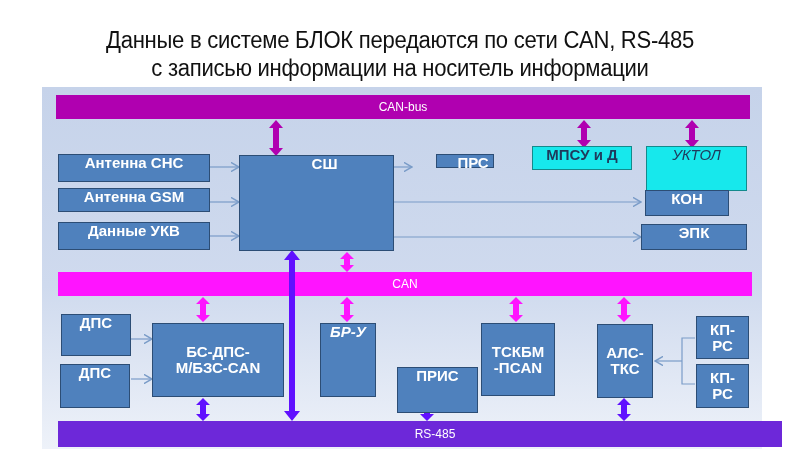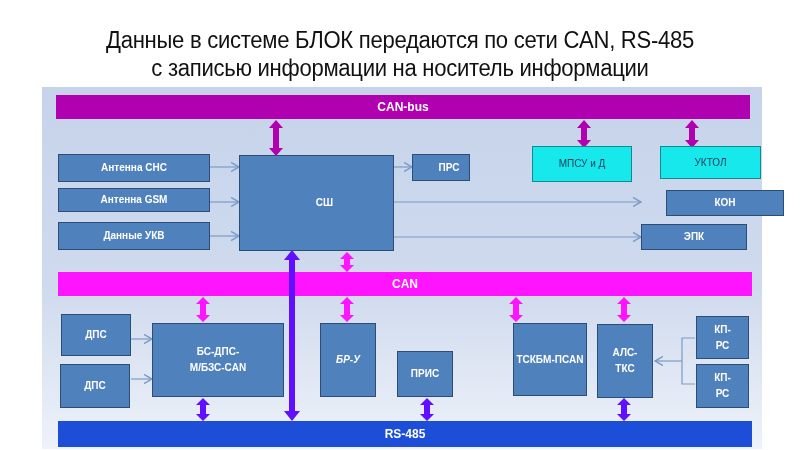--- a/index.html
+++ b/index.html
@@ -1,41 +1,41 @@
 <!DOCTYPE html>
 <html><head>
 <meta charset="utf-8">
 <style>
   html,body{margin:0;padding:0;}
   body{width:800px;height:450px;background:#ffffff;position:relative;overflow:hidden;font-family:"Liberation Sans",sans-serif;}
   .title{position:absolute;left:0;top:26px;width:800px;text-align:center;font-family:"Liberation Sans",sans-serif;font-size:23px;line-height:28px;color:#111;letter-spacing:-0.3px;transform:scaleX(0.96);}
   .title div{white-space:nowrap;}
   .panel{position:absolute;left:42px;top:87px;width:720px;height:362px;background:linear-gradient(to bottom,#c6d3ea 0%,#cfdaee 55%,#eef2f9 100%);}
-  .bus{position:absolute;color:#fff;font-size:12px;font-weight:bold;text-align:center;display:flex;align-items:center;justify-content:center;}
-  .box{position:absolute;background:#4f81bd;border:1.5px solid #2c4d75;color:#fff;font-size:10px;font-weight:bold;display:flex;align-items:center;justify-content:center;text-align:center;line-height:16px;box-sizing:border-box;}
+  .bus{position:absolute;color:#fff;font-size:12px;font-weight:normal;text-align:center;display:flex;align-items:center;justify-content:center;}
+  .box{position:absolute;background:#4f81bd;border:1.5px solid #2c4d75;color:#fff;font-size:15px;font-weight:bold;display:flex;justify-content:center;text-align:center;line-height:16px;box-sizing:border-box;}
   .box.cyan{background:#17e8ec;border-color:#138a8c;color:#1f3a5c;font-weight:normal;}
   svg.overlay{position:absolute;left:0;top:0;width:800px;height:450px;pointer-events:none;}
 </style>
 </head>
 <body>
 
 <div class="title">
   <div>Данные в системе БЛОК передаются по сети CAN, RS-485</div>
   <div>с записью информации на носитель информации</div>
 </div>
 
 <div class="panel"></div>
 
 <div class="bus" style="left:56px;top:95px;width:694px;height:24px;background:#b000b0;">
   <span>CAN-bus</span>
 </div>
 <div class="bus" style="left:58px;top:272px;width:694px;height:24px;background:#ff14ff;text-align:right;">
   <span>CAN</span>
 </div>
-<div class="bus" style="left:58px;top:421px;width:694px;height:26px;background:#1d4ed8;">
+<div class="bus" style="left:58px;top:421px;width:694px;height:26px;background:#6d28d9;padding-left:30px;">
   <span>RS-485</span>
 </div>
 
 <svg class="overlay" viewBox="0 0 800 450">
   <defs>
     <marker id="thin" markerWidth="8" markerHeight="8" refX="7" refY="4" orient="auto">
       <path d="M0,0 L7,4 L0,8" fill="none" stroke="#7a9cc8" stroke-width="1.2"></path>
     </marker>
   </defs>
 
@@ -80,53 +80,53 @@
 </div>
 <div class="box" style="left:58px;top:188px;width:152px;height:24px;">
   <span>Антенна GSM</span>
 </div>
 <div class="box" style="left:58px;top:222px;width:152px;height:28px;">
   <span>Данные УКВ</span>
 </div>
 <div class="box" style="left:239px;top:155px;width:155px;height:96px;padding-left:16px;">
   <span>СШ</span>
 </div>
-<div class="box" style="left:412px;top:154px;width:58px;height:27px;padding-left:16px;">
+<div class="box" style="left:436px;top:154px;width:58px;height:14px;padding-left:16px;">
   <span>ПРС</span>
 </div>
-<div class="box cyan" style="left:532px;top:146px;width:100px;height:36px;">
+<div class="box cyan" style="left:532px;top:146px;width:100px;height:24px;font-weight:bold;">
   <span>МПСУ и Д</span>
 </div>
-<div class="box cyan" style="left:660px;top:146px;width:101px;height:33px;">
+<div class="box cyan" style="left:646px;top:146px;width:101px;height:45px;font-style:italic;">
   <span>УКТОЛ</span>
 </div>
-<div class="box" style="left:666px;top:190px;width:118px;height:26px;">
+<div class="box" style="left:645px;top:190px;width:84px;height:26px;">
   <span>КОН</span>
 </div>
 <div class="box" style="left:641px;top:224px;width:106px;height:26px;">
   <span>ЭПК</span>
 </div>
 
 <div class="box" style="left:61px;top:314px;width:70px;height:42px;">
   <span>ДПС</span>
 </div>
 <div class="box" style="left:60px;top:364px;width:70px;height:44px;">
   <span>ДПС</span>
 </div>
 <div class="box" style="left:152px;top:323px;width:132px;height:74px;flex-direction:column;">
   <span>БС-ДПС-</span>
   <span>М/БЗС-CAN</span>
 </div>
 <div class="box" style="left:320px;top:323px;width:56px;height:74px;font-style:italic;">
   <span>БР-У</span>
 </div>
-<div class="box" style="left:397px;top:351px;width:56px;height:46px;">
+<div class="box" style="left:397px;top:367px;width:81px;height:46px;">
   <span>ПРИС</span>
 </div>
-<div class="box" style="left:481px;top:323px;width:74px;height:73px;margin-left:32px;">
+<div class="box" style="left:481px;top:323px;width:74px;height:73px;flex-direction:column;">
   <span>ТСКБМ</span>
   <span>-ПCAN</span>
 </div>
 <div class="box" style="left:597px;top:324px;width:56px;height:74px;flex-direction:column;">
   <span>АЛС-</span>
   <span>ТКС</span>
 </div>
 <div class="box" style="left:696px;top:316px;width:53px;height:43px;flex-direction:column;">
   <span>КП-</span>
   <span>РС</span>

